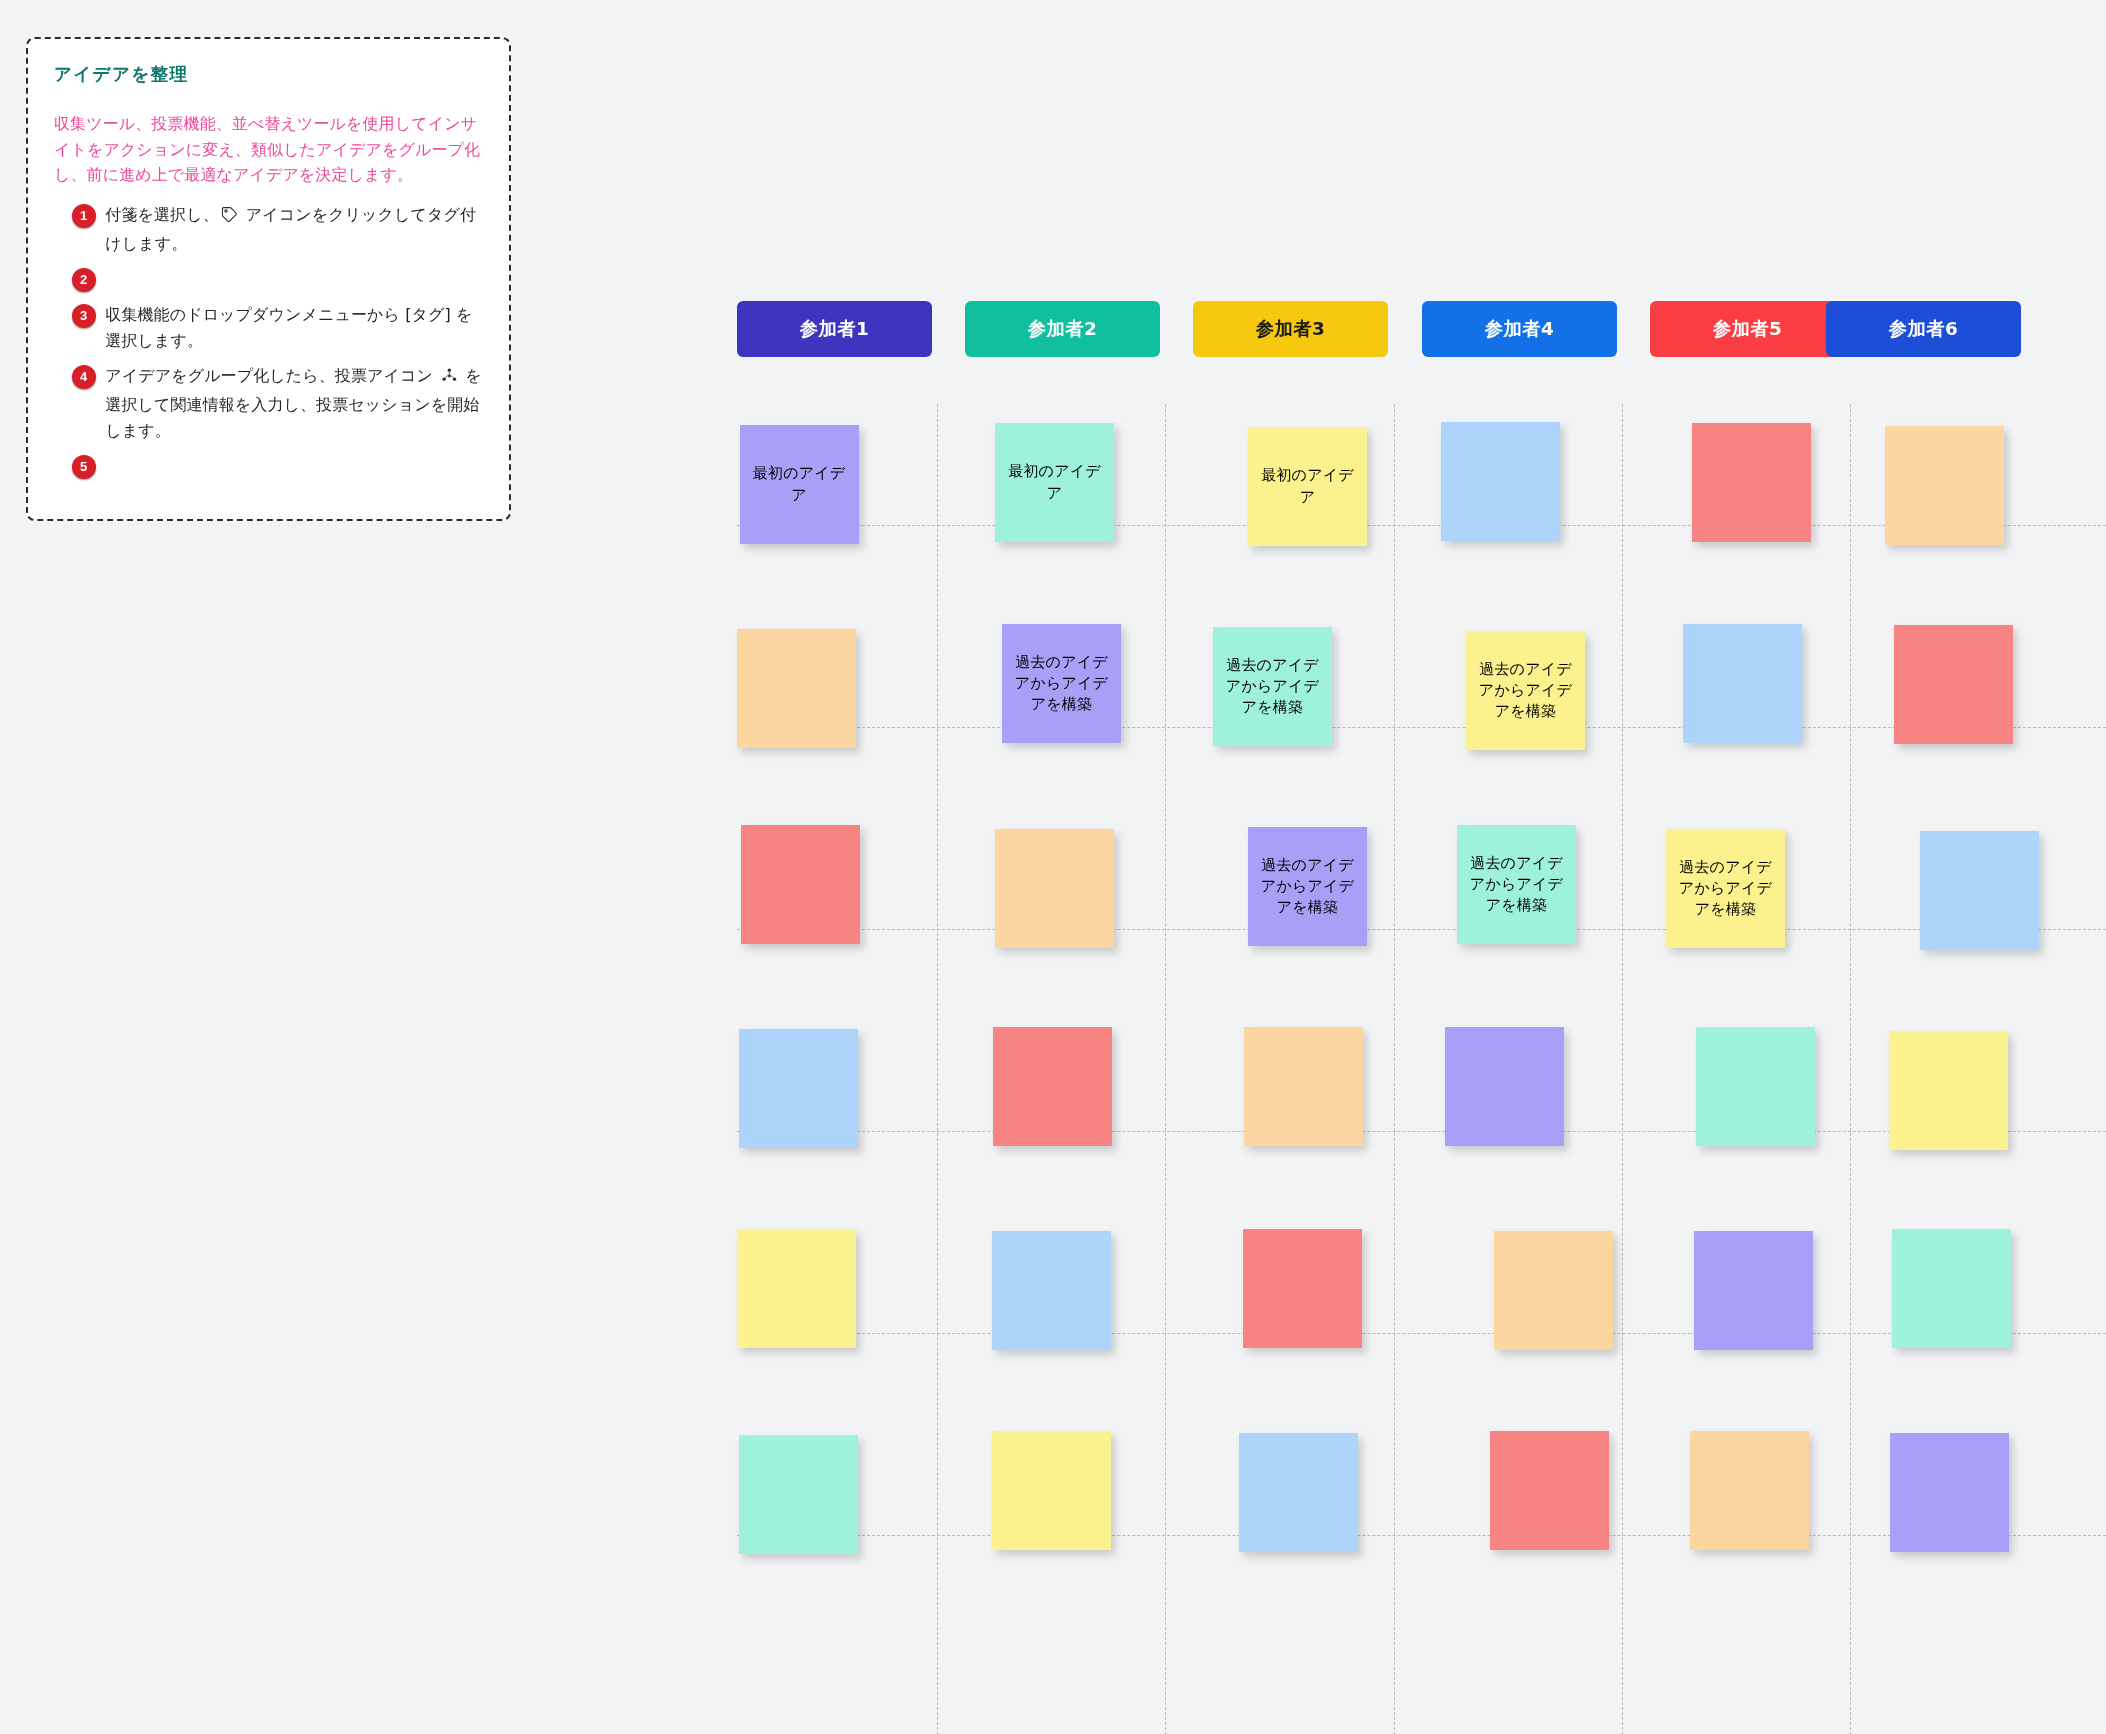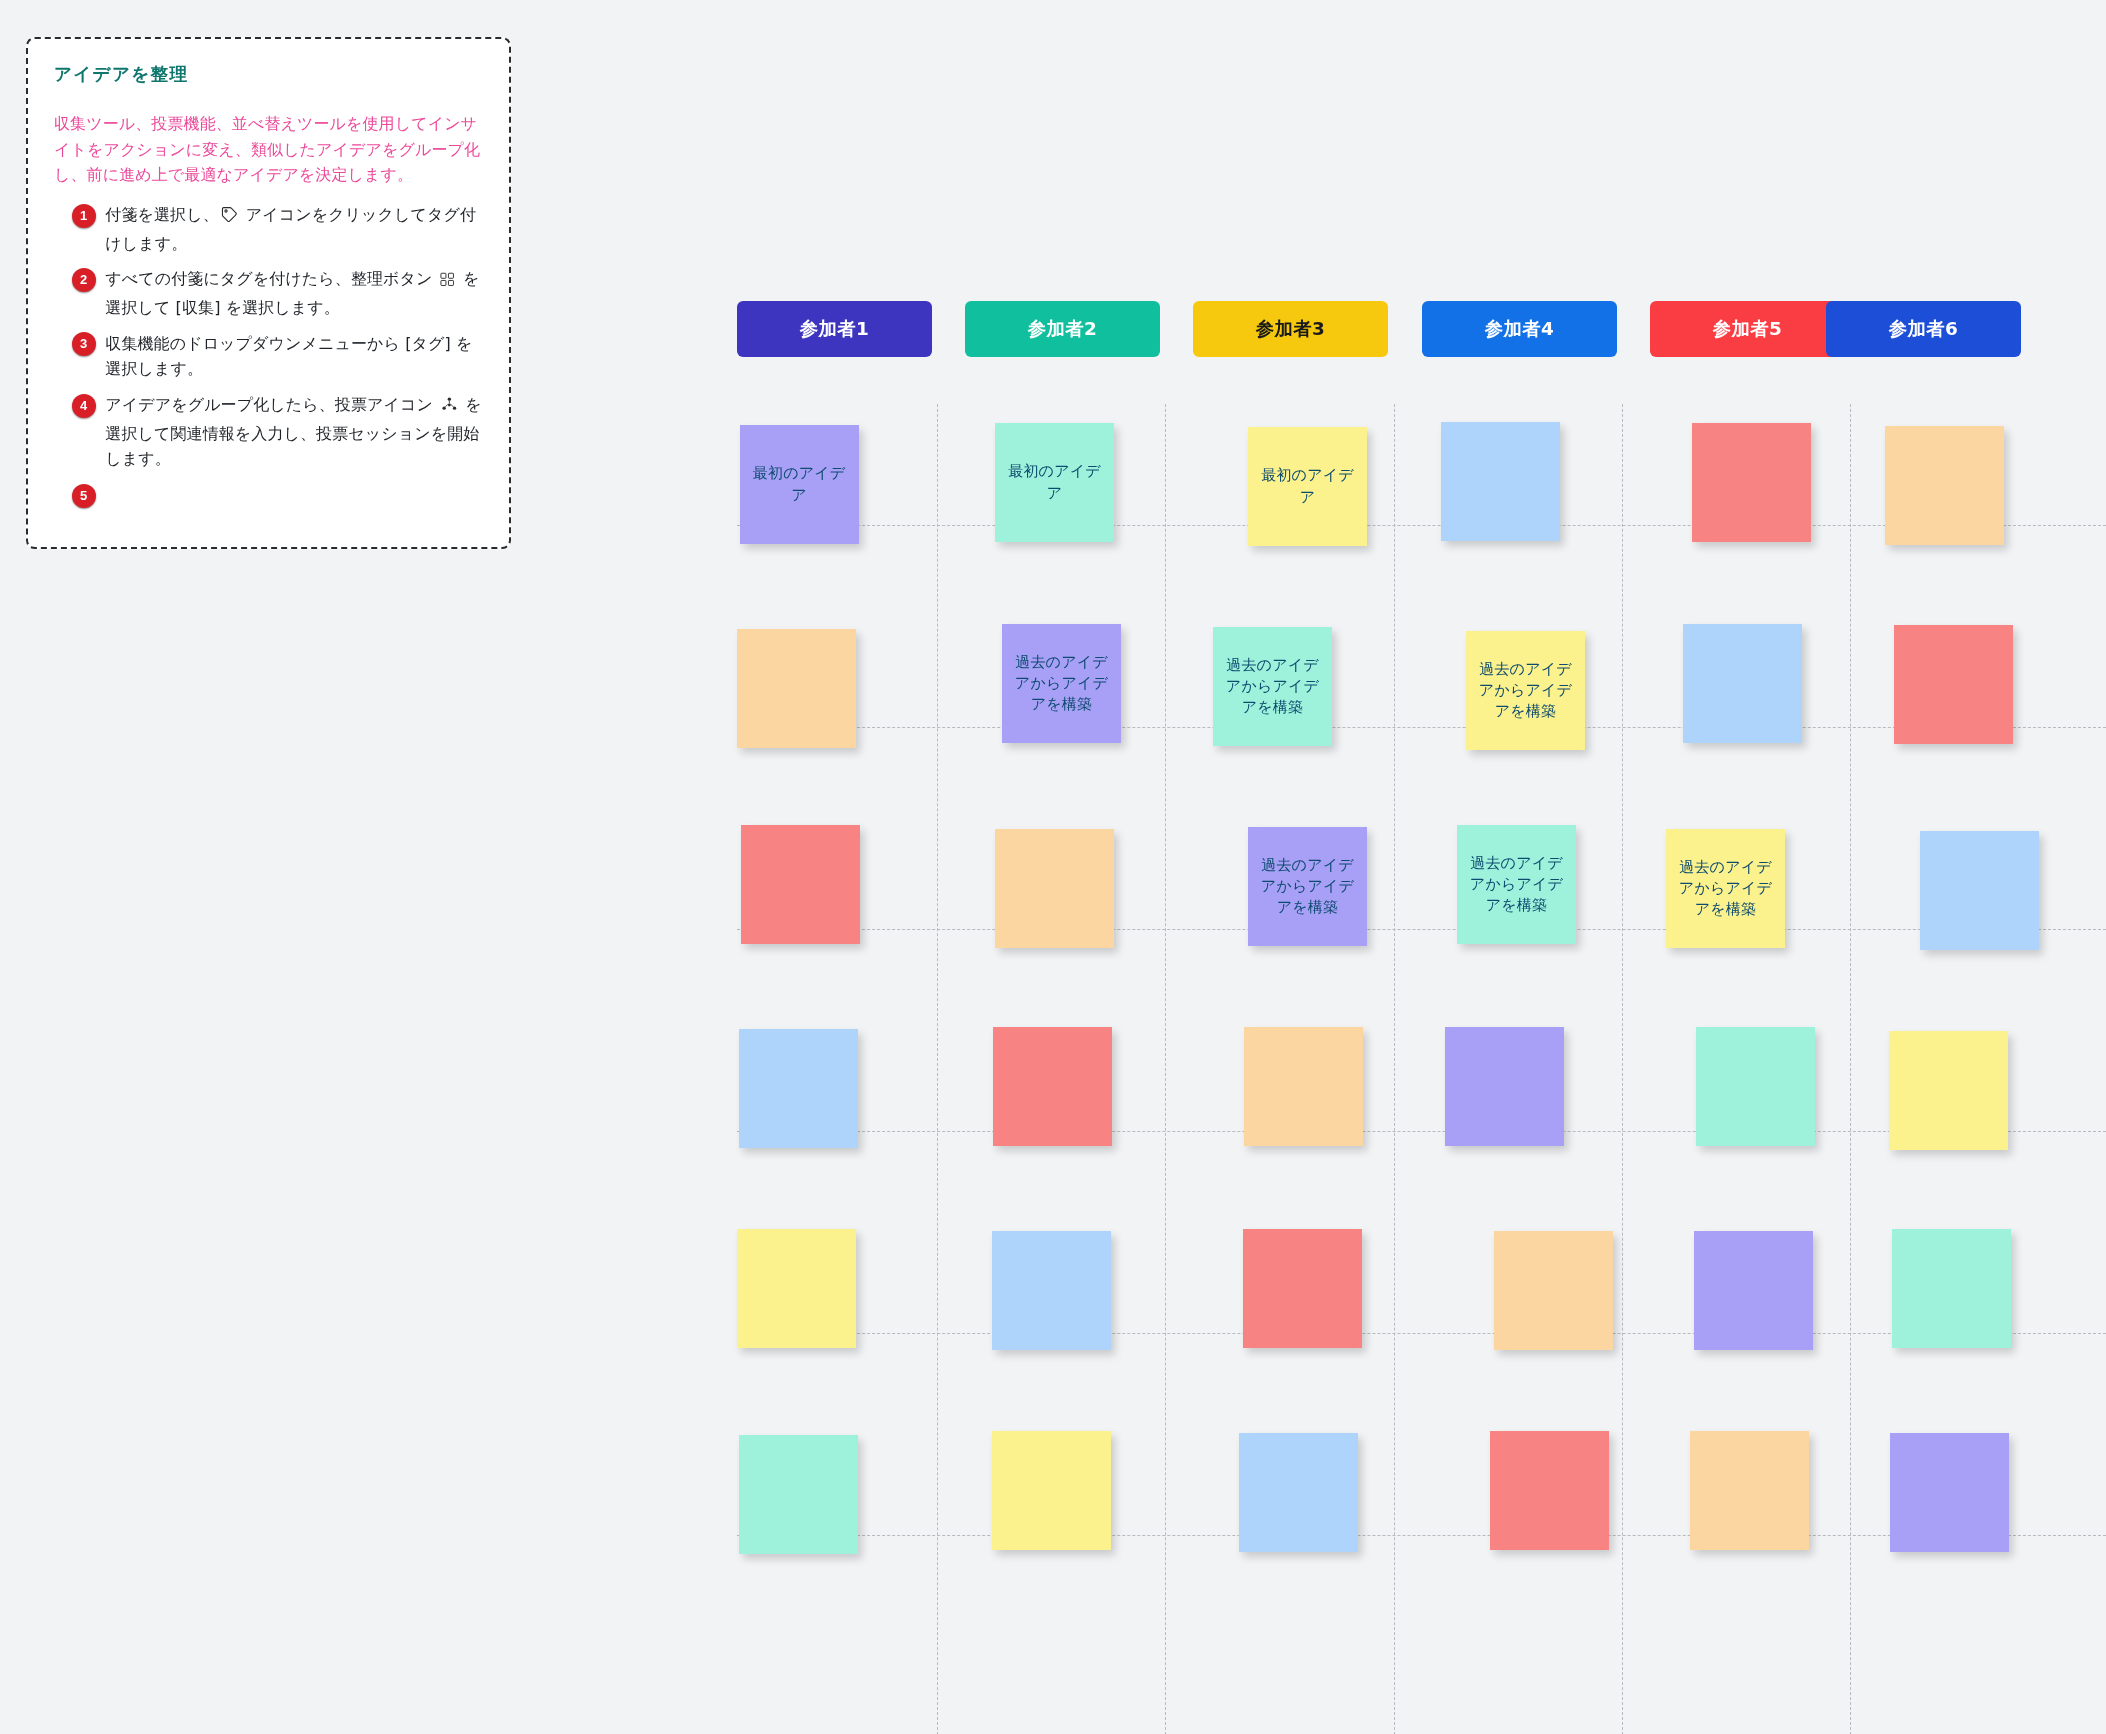--- a/index.html
+++ b/index.html
@@ -132,21 +132,21 @@
     height: 119px;
     box-shadow: 3.5px 5.3px 8px rgba(0,0,0,0.17);
     display: flex;
     align-items: center;
     justify-content: center;
     padding: 5.3px 7px;
   }
   .note-text {
     font-size: 15px;
     line-height: 1.42;
-    color: #0c4a6e;
+    color: #000000;
     text-align: center;
     word-break: break-all;
     letter-spacing: 0.2px;
   }
 </style>
 </head>
 <body>
 
 <div id="board">
 
@@ -156,26 +156,20 @@
     <ul class="step-list" id="step-list">
         <li class="step-item">
           <span class="step-badge" style="background: rgb(216, 31, 40);">1</span>
           <span class="step-text">付箋を選択し、<span class="inline-icon"><svg width="16.7" height="16.7" viewBox="0 0 24 24" fill="none" stroke="#2b2b2b" stroke-width="1.6" stroke-linecap="round" stroke-linejoin="round">
                 <path d="M20.6 13.4 12.3 21.7a1.8 1.8 0 0 1-2.6 0L2.6 14.6a1.8 1.8 0 0 1-.5-1.3V4.1c0-1 .8-1.8 1.8-1.8h9.2c.5 0 .9.2 1.3.5l7 7a1.8 1.8 0 0 1 0 2.6z"></path>
                 <circle cx="7.2" cy="7.2" r="1.6"></circle>
               </svg></span> アイコンをクリックしてタグ付けします。</span>
         </li>
         <li class="step-item">
           <span class="step-badge" style="background: rgb(216, 31, 40);">2</span>
-          <span class="step-text">すべての付箋にタグを付けたら、整理ボタン <span class="inline-icon"><svg width="15" height="15" viewBox="0 0 24 24">
-                <rect x="1.5" y="2" width="8" height="8" rx="1" fill="none" stroke="#2b2b2b" stroke-width="1.5"></rect>
-                <rect x="1.5" y="13.5" width="8" height="8" rx="1" fill="none" stroke="#2b2b2b" stroke-width="1.5"></rect>
-                <rect x="13.5" y="2" width="8" height="8" rx="1" fill="none" stroke="#2b2b2b" stroke-width="1.5"></rect>
-                <rect x="13.5" y="13.5" width="8" height="8" rx="1" fill="none" stroke="#2b2b2b" stroke-width="1.5"></rect>
-              </svg></span> を選択して [収集] を選択します。</span>
         </li>
         <li class="step-item">
           <span class="step-badge" style="background: rgb(216, 31, 40);">3</span>
           <span class="step-text">収集機能のドロップダウンメニューから [タグ] を選択します。</span>
         </li>
         <li class="step-item">
           <span class="step-badge" style="background: rgb(216, 31, 40);">4</span>
           <span class="step-text">アイデアをグループ化したら、投票アイコン <span class="inline-icon"><svg width="16.7" height="16.7" viewBox="0 0 24 24" fill="#2b2b2b">
                 <circle cx="12" cy="4.5" r="2.4"></circle>
                 <circle cx="4.5" cy="17.5" r="2.4"></circle>

